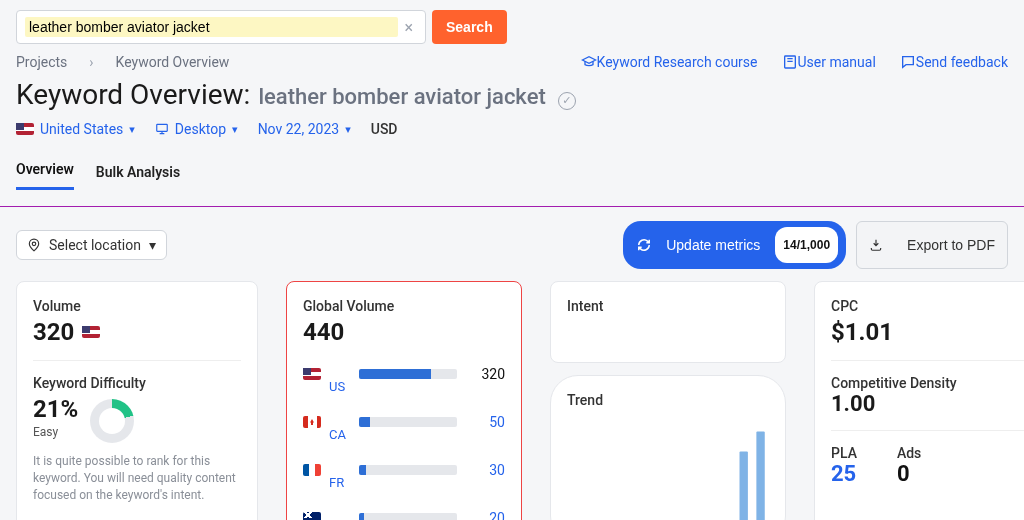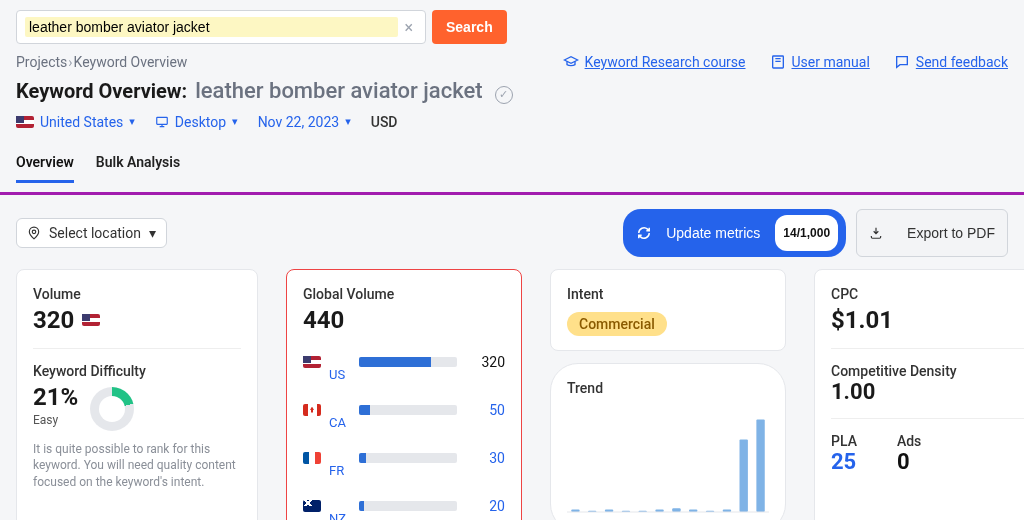--- a/index.html
+++ b/index.html
@@ -49,54 +49,54 @@
     font-weight: 600;
     cursor: pointer;
   }
   .row2 {
     padding: 4px 16px 2px;
     display: flex;
     align-items: center;
     justify-content: space-between;
   }
   .breadcrumb {
-    display: flex; gap: 1px; color: #6b7280;
+    display: flex; gap: 22px; color: #6b7280;
   }
   .breadcrumb .chev { color: #9ca3af; }
   .links {
     display: flex; gap: 24px; align-items: center;
   }
   .link {
-    color: #2563eb; display: flex; gap: 6px; align-items: center; cursor: pointer; text-decoration: underline;
+    color: #2563eb; display: flex; align-items: center; cursor: pointer;
   }
   .link svg { width: 16px; height: 16px; }
   .titlebar {
     padding: 6px 16px 10px;
   }
   .h1wrap {
     display: flex; gap: 8px; align-items: baseline;
   }
-  h1 { font-size: 20px; font-weight: 700; }
+  h1 { font-size: 28px; font-weight: 400; }
   .h1kw { font-size: 22px; color: #6b7280; font-weight: 500; }
   .checkcircle {
     display:inline-flex; width:18px; height:18px; border:1.5px solid #9ca3af; border-radius:50%;
     align-items:center; justify-content:center; color:#9ca3af; font-size:11px;
     vertical-align: middle; margin-left: 4px;
   }
   .filters {
     display: flex; gap: 20px; align-items: center; margin-top: 10px;
   }
   .filter {
     color: #2563eb; display: flex; gap: 6px; align-items: center; cursor: pointer;
   }
   .filter svg { width:14px;height:14px; }
   .filter .chevd { font-size:11px; }
   .usd { color:#333; font-weight:500; }
   .tabs {
-    display: flex; gap: 22px; padding: 8px 16px 9px; border-bottom: 3px solid #a21caf;
+    display: flex; gap: 22px; padding: 8px 16px 16px; border-bottom: 1px solid #a21caf; align-items: flex-end;
   }
   .tab { padding: 6px 0 10px; color: #222; font-weight:600; cursor:pointer; }
   .tab.active { color:#111; border-bottom: 3px solid #2563eb; }
   .controls {
     display:flex; justify-content:space-between; align-items:center;
     padding: 14px 16px 12px;
   }
   .select-loc {
     background:#fff; border:1px solid #d1d5db; border-radius:6px;
     padding: 6px 10px; display:flex; gap:8px; align-items:center; cursor:pointer;
@@ -346,21 +346,20 @@
             <div class="bar-fill" style="width:0%"></div>
           </div>
           <span class="gv-val">0</span>
         </div>
       </div>
   </div>
 
   <div class="col-stack">
     <div class="card" style="min-height:82px;">
       <div class="lbl">Intent</div>
-      <span class="intent-pill">Commercial</span>
     </div>
     <div class="card trend-card">
       <div class="lbl">Trend</div>
       <svg class="trend-svg" id="trend-svg" viewBox="0 0 200 110" preserveAspectRatio="none">
           <rect x="4.2" width="8.3" y="105.5" height="2.5" fill="#7fb3e6" rx="1"></rect>
           <rect x="20.8" width="8.3" y="106.8" height="1.3" fill="#7fb3e6" rx="1"></rect>
           <rect x="37.5" width="8.3" y="105.5" height="2.5" fill="#7fb3e6" rx="1"></rect>
           <rect x="54.2" width="8.3" y="106.8" height="1.3" fill="#7fb3e6" rx="1"></rect>
           <rect x="70.8" width="8.3" y="106.8" height="1.3" fill="#7fb3e6" rx="1"></rect>
           <rect x="87.5" width="8.3" y="105.5" height="2.5" fill="#7fb3e6" rx="1"></rect>

